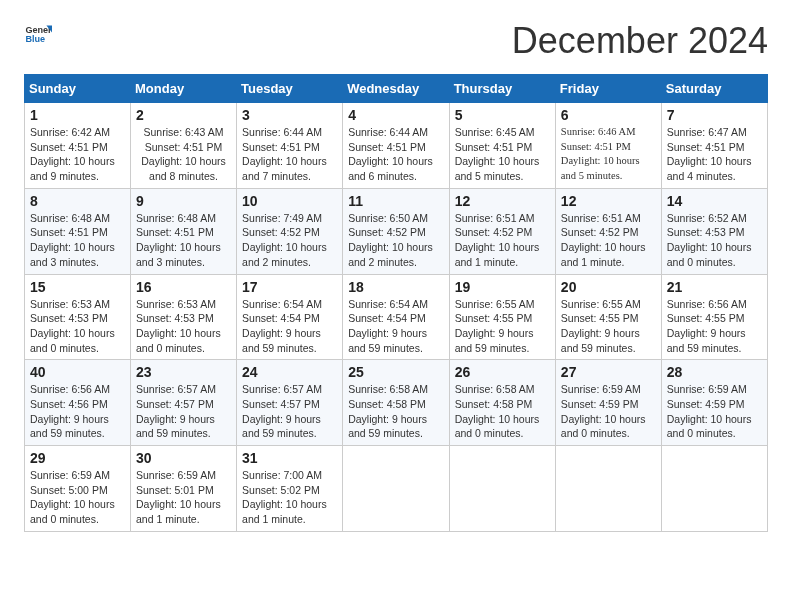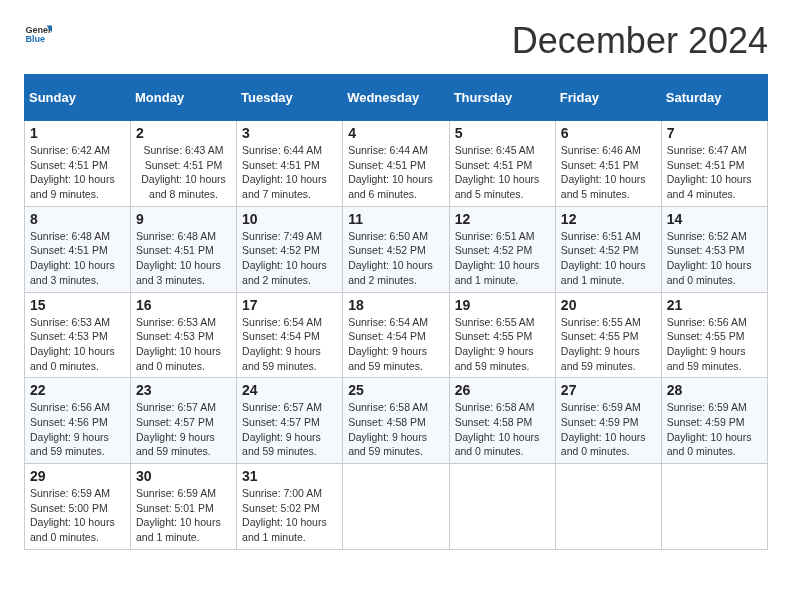--- a/index.html
+++ b/index.html
@@ -38,21 +38,21 @@
       color: #555;
     }
     .calendar {
       width: 100%;
       border-collapse: collapse;
       font-size: 11px;
     }
     .calendar thead th {
       background-color: #1a6bb5;
       color: #fff;
-      padding: 15px 4px;
+      padding: 6px 4px;
       text-align: left;
       font-size: 13px;
       font-weight: bold;
       border: 1px solid #1a6bb5;
     }
     .calendar tbody td {
       border: 1px solid #ccc;
       vertical-align: top;
       padding: 4px 5px;
       width: 107px;
@@ -138,21 +138,21 @@
         </td>
         <td>
           <span class="day-number">5</span>
           <div class="day-info" style="white-space: pre-line;">Sunrise: 6:45 AM
 Sunset: 4:51 PM
 Daylight: 10 hours
 and 5 minutes.</div>
         </td>
         <td>
           <span class="day-number">6</span>
-          <div class="day-info" style="white-space: pre-line;">Sunrise: 6:46 AM
+          <div class="day-info" style="white-space: pre-line; font-family: Liberation Serif, serif;">Sunrise: 6:46 AM
 Sunset: 4:51 PM
 Daylight: 10 hours
 and 5 minutes.</div>
         </td>
         <td>
           <span class="day-number">7</span>
           <div class="day-info" style="white-space: pre-line;">Sunrise: 6:47 AM
 Sunset: 4:51 PM
 Daylight: 10 hours
 and 4 minutes.</div>
@@ -255,21 +255,21 @@
         <td>
           <span class="day-number">21</span>
           <div class="day-info" style="white-space: pre-line;">Sunrise: 6:56 AM
 Sunset: 4:55 PM
 Daylight: 9 hours
 and 59 minutes.</div>
         </td>
       </tr>
       <tr>
         <td>
-          <span class="day-number">22</span>
+          <span class="day-number">40</span>
           <div class="day-info" style="white-space: pre-line;">Sunrise: 6:56 AM
 Sunset: 4:56 PM
 Daylight: 9 hours
 and 59 minutes.</div>
         </td>
         <td>
           <span class="day-number">23</span>
           <div class="day-info" style="white-space: pre-line;">Sunrise: 6:57 AM
 Sunset: 4:57 PM
 Daylight: 9 hours

